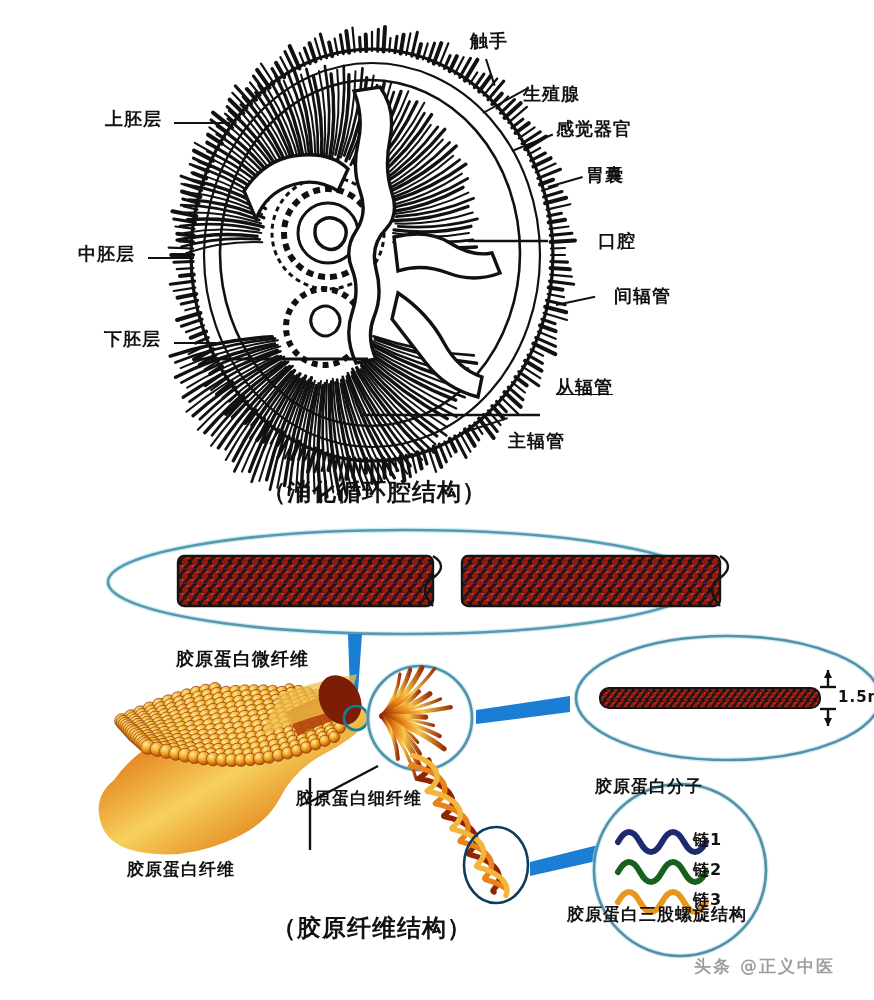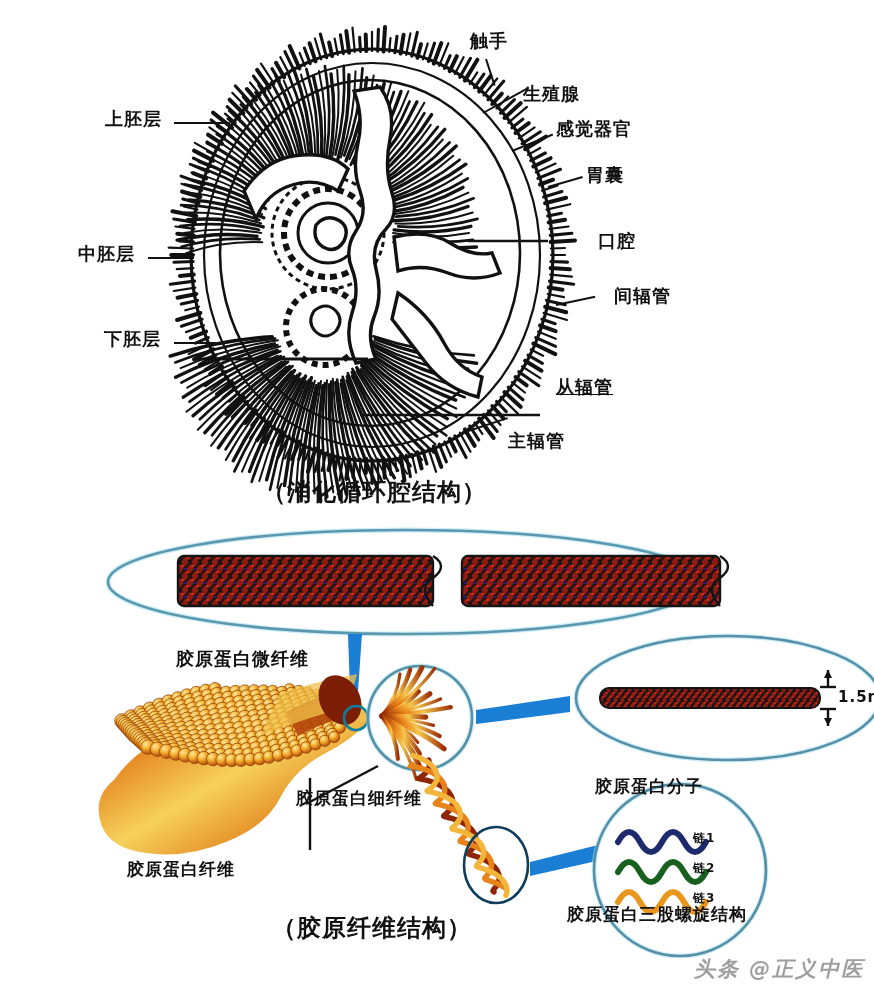--- a/index.html
+++ b/index.html
@@ -16,45 +16,44 @@
   .lbl{
     position:absolute;
     font-weight:bold;
     color:#111;
     white-space:nowrap;
     letter-spacing:1px;
     line-height:1;
   }
   .lbl-18{font-size:18px;}
   .lbl-17{font-size:17px;}
-  .lbl-16{font-size:12px;text-align:center;}
+  .lbl-16{font-size:16px;text-align:center;}
   .lbl-15{font-size:15px;}
 
   .caption{
     position:absolute;
     font-weight:bold;
     font-size:24px;
     color:#111;
     white-space:nowrap;
     letter-spacing:1px;
   }
 
   
   .leader{position:absolute;background:#111;height:2px;transform-origin:0 50%;}
 
   
   .watermark{
     position:absolute;
-    font-size:21px;
+    font-size:17px;
     font-weight:bold;
     color:#8e8e8e;
     letter-spacing:2px;
     white-space:nowrap;
     opacity:.85;
-    font-style:italic;
   }
 
   svg{display:block;overflow:visible;}
   .nofill{fill:none;}
 </style>
 </head>
 <body>
 
 <div id="root">
 

